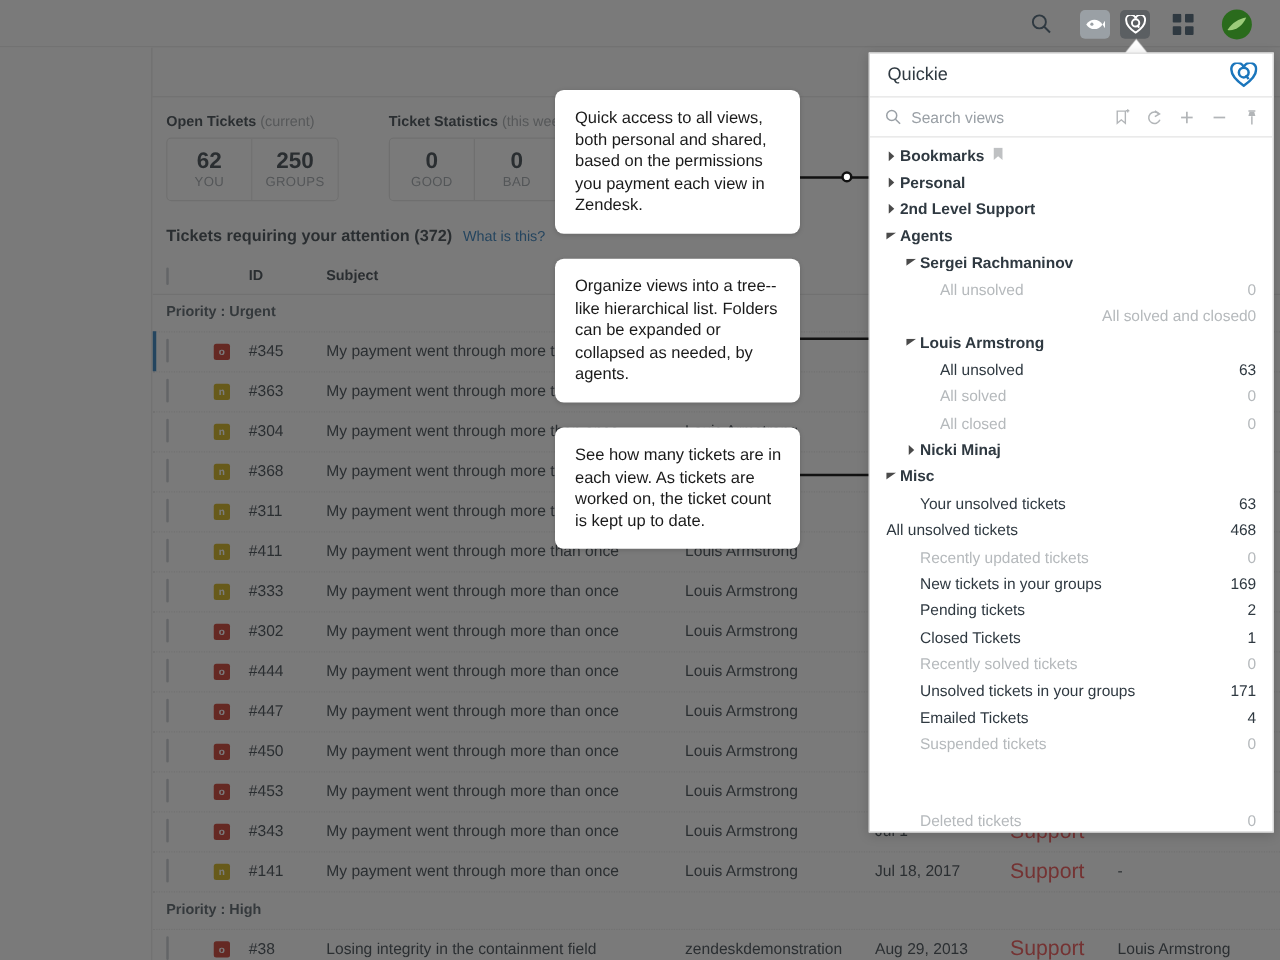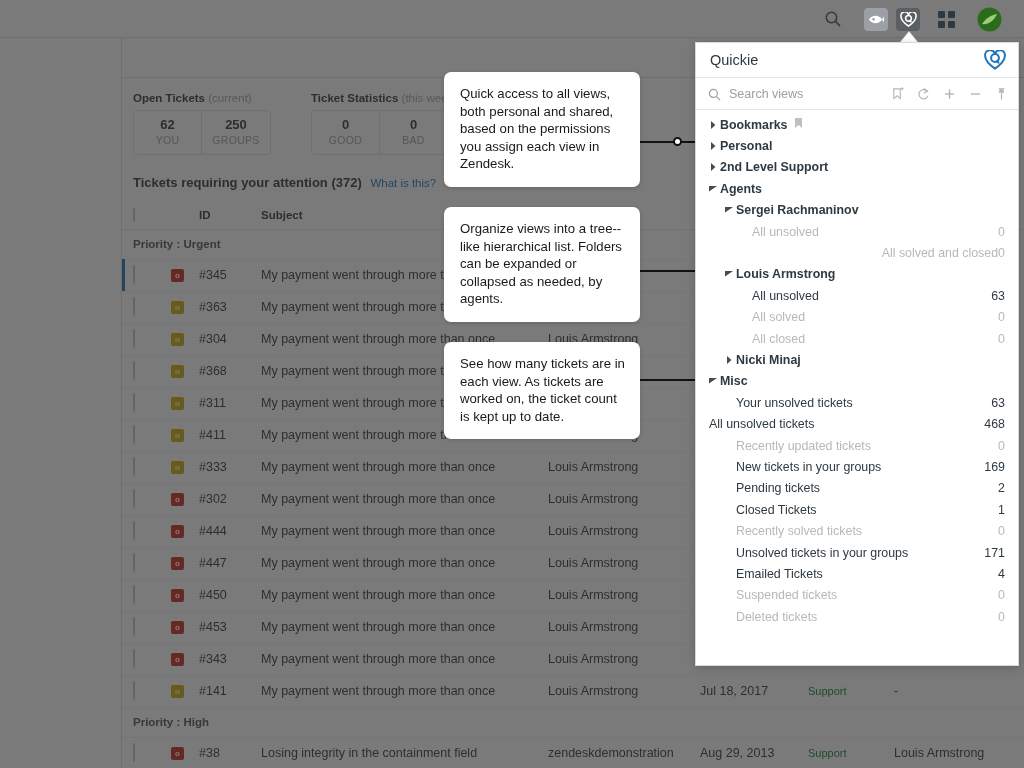--- a/index.html
+++ b/index.html
@@ -43,21 +43,21 @@
   
   .stats-row { padding: 14px 10px 10px 11px; display: flex; gap: 40px; }
   .stat-group-title { font-size: 11.5px; font-weight: bold; color: #2f3941; margin-bottom: 6px; }
   .stat-group-title .muted { font-weight: normal; color: #a0a5a9; }
   .stat-boxes { display: flex; border: 1px solid #e3e3e3; border-radius: 4px; overflow: hidden; }
   .stat-box {
     width: 68px; padding: 7px 4px 8px; text-align: center;
     border-right: 1px solid #e3e3e3; background: #fff;
   }
   .stat-box:last-child { border-right: none; }
-  .stat-val { font-size: 13px; font-weight: bold; color: #2f3941; line-height: 1.15; }
+  .stat-val { font-size: 18px; font-weight: bold; color: #2f3941; line-height: 1.15; }
   .stat-lbl { font-size: 10.5px; color: #9aa0a6; letter-spacing: .3px; margin-top: 1px; }
 
   .attention-line {
     margin: 10px 0 0 11px; font-size: 13px; font-weight: bold; color: #2f3941;
   }
   .attention-line .link { color: #1f73b7; font-weight: normal; font-size: 11.5px; margin-left: 5px; }
 
   
   .tkt-table { margin-top: 12px; width: 100%; }
   .tkt-head, .tkt-row, .tkt-group {
@@ -65,21 +65,21 @@
     border-bottom: 1px dotted #e6e6e6; padding-left: 11px;
   }
   .tkt-head { height: 28px; border-bottom: 1px solid #e6e6e6; }
   .tkt-group { height: 30px; }
   .col-chk { width: 38px; flex: 0 0 38px; }
   .col-pri { width: 28px; flex: 0 0 28px; }
   .col-id  { width: 62px; flex: 0 0 62px; font-size: 12.5px; color: #2f3941; }
   .col-sub { flex: 1 1 auto; font-size: 12.5px; color: #2f3941; white-space: nowrap; overflow: hidden; }
   .col-req { width: 152px; flex: 0 0 152px; font-size: 12.5px; color: #2f3941; }
   .col-date{ width: 108px; flex: 0 0 108px; font-size: 12.5px; color: #2f3941; }
-  .col-grp { width: 86px; flex: 0 0 86px; font-size: 11px; color: #15803d; }
+  .col-grp { width: 86px; flex: 0 0 86px; font-size: 17px; color: #ef4444; }
   .col-asg { width: 130px; flex: 0 0 130px; font-size: 12.5px; color: #2f3941; }
   .tkt-head > div { font-size: 11.5px; font-weight: bold; color: #2f3941; }
   .chk {
     width: 13px; height: 13px; border: 1px solid #c2c8cc; border-radius: 2px; background: #fff;
   }
   .pri-badge {
     width: 13px; height: 13px; border-radius: 2px; display: flex;
     align-items: center; justify-content: center;
     font-size: 8px; color: #fff; font-weight: bold;
   }
@@ -460,21 +460,21 @@
     <div style="position:absolute;left:977px;top:7px;">
       <svg width="25" height="25" viewBox="0 0 25 25">
         <circle cx="12.5" cy="12.5" r="12" fill="#2a6b1c"></circle>
         <path d="M5 17 C9 11, 14 8, 20 7 C17 14, 11 18, 5 17 Z" fill="#9ccb7a"></path>
       </svg>
     </div>
   </div>
 
   <div class="lead-line" style="left:640px;top:141px;width:272px;"></div>
   <div class="lead-dot" style="left:673px;top:136.5px;"></div>
-  <div class="callout" style="left:444px;top:72px;width:196px;">Quick access to all views, both personal and shared, based on the permissions you assign each view in Zendesk.</div>
+  <div class="callout" style="left:444px;top:72px;width:196px;">Quick access to all views, both personal and shared, based on the permissions you payment each view in Zendesk.</div>
 
   <div class="lead-line" style="left:640px;top:270px;width:82px;"></div>
   <div class="lead-dot" style="left:714px;top:265.5px;"></div>
   <div class="callout" style="left:444px;top:207px;width:196px;">Organize views into a tree--like hierarchical list. Folders can be expanded or collapsed as needed, by agents.</div>
 
   <div class="lead-line" style="left:640px;top:379px;width:355px;"></div>
   <div class="lead-vert" style="left:993.5px;top:379px;height:26px;"></div>
   <div class="lead-dot" style="left:989.5px;top:403px;"></div>
   <div class="callout" style="left:444px;top:342px;width:196px;">See how many tickets are in each view. As tickets are worked on, the ticket count is kept up to date.</div>
 
@@ -678,21 +678,21 @@
         <div class="tnode normal-item" style="padding-left: 27px;">
           <span class="caret"></span>
           <span class="tlabel">Emailed Tickets</span>
           <span class="tcount">4</span>
         </div>
         <div class="tnode muted-item" style="padding-left: 27px;">
           <span class="caret"></span>
           <span class="tlabel">Suspended tickets</span>
           <span class="tcount">0</span>
         </div>
-        <div class="tnode muted-item" style="padding-left: 27px;">
+        <div class="tnode muted-item" style="padding-left: 27px; margin-top: 40px;">
           <span class="caret"></span>
           <span class="tlabel">Deleted tickets</span>
           <span class="tcount">0</span>
         </div>
       </div>
   </div>
 
 </div>
 
 </body></html>

